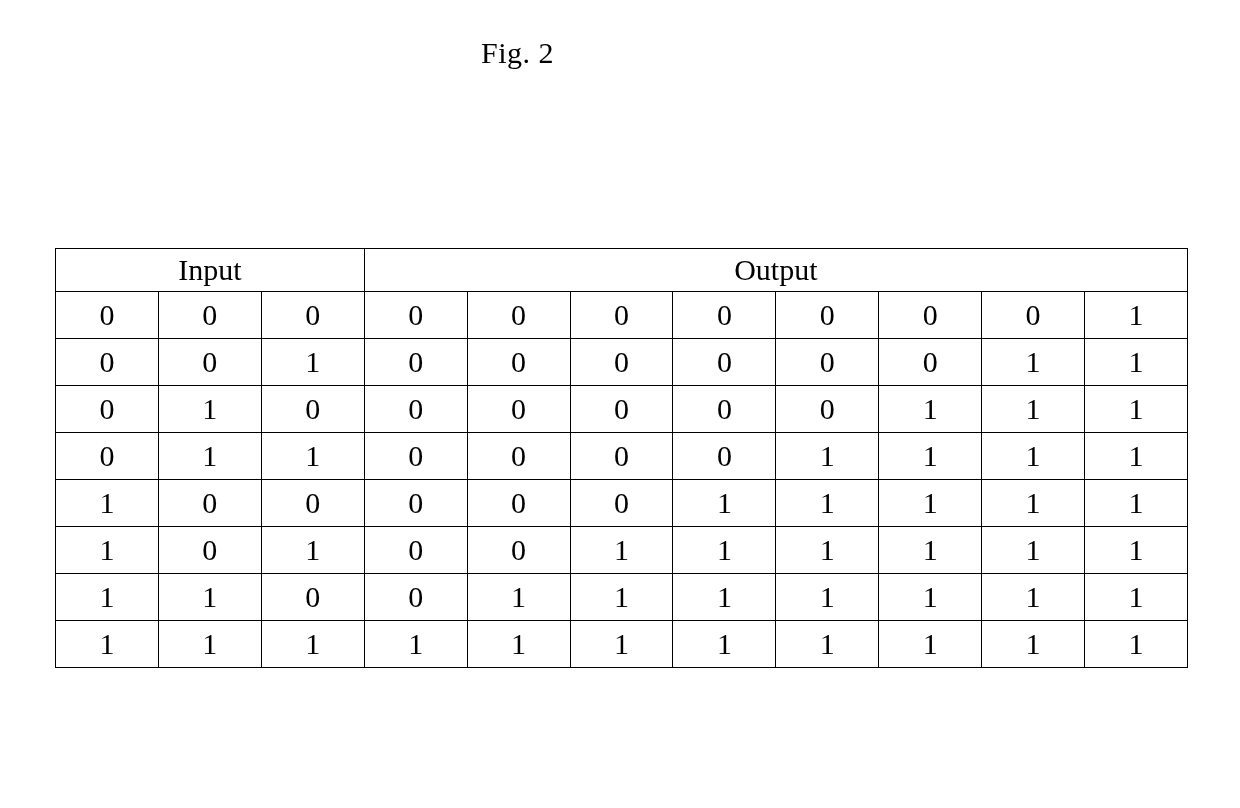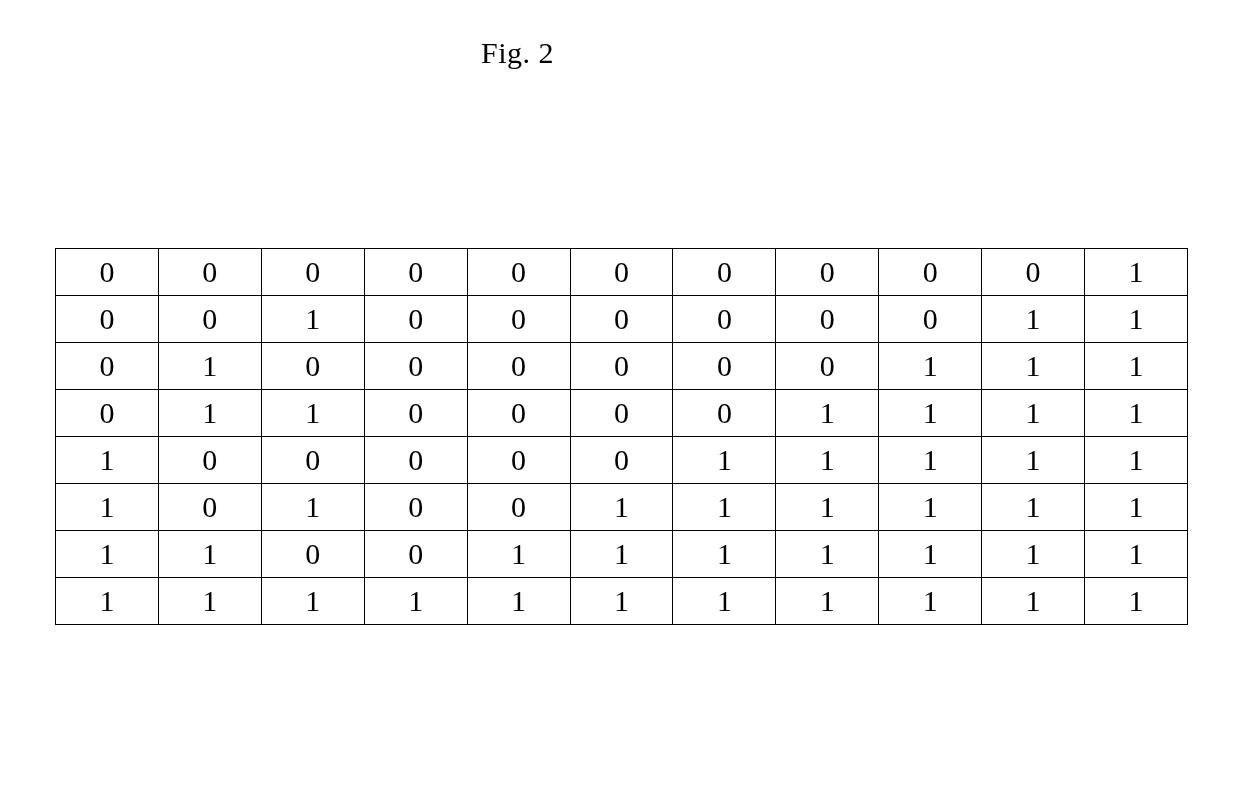--- a/index.html
+++ b/index.html
@@ -57,20 +57,24 @@
 </head>
 <body>
 
 <div class="page">
 
   <div class="caption">Fig. 2</div>
 
   <div class="table-wrap">
     <table class="truth">
       <thead>
+        <tr>
+          <th class="group" colspan="3">Input</th>
+          <th class="group" colspan="8">Output</th>
+        </tr>
       </thead>
       <tbody>
         <tr>
           <td>0</td>
           <td>0</td>
           <td>0</td>
           <td>0</td>
           <td>0</td>
           <td>0</td>
           <td>0</td>

